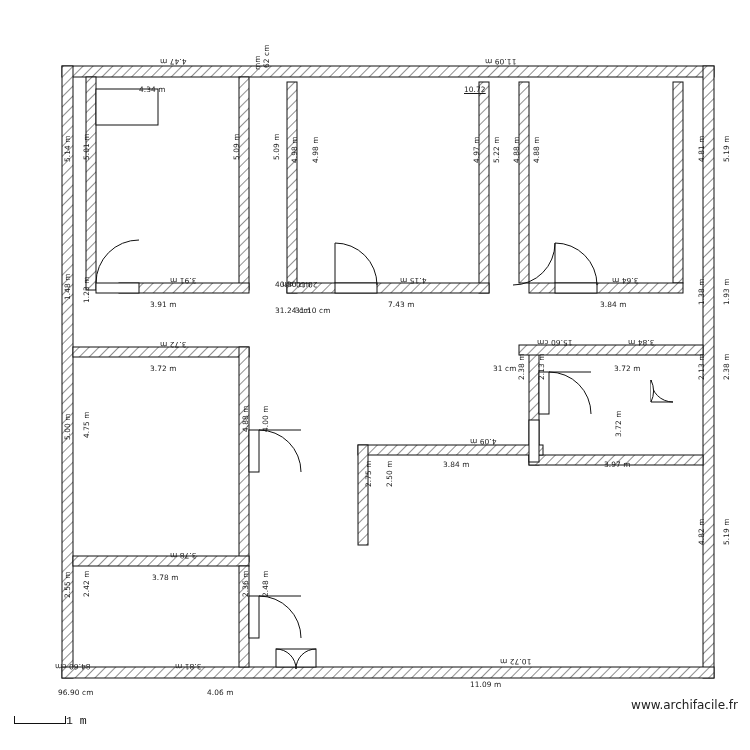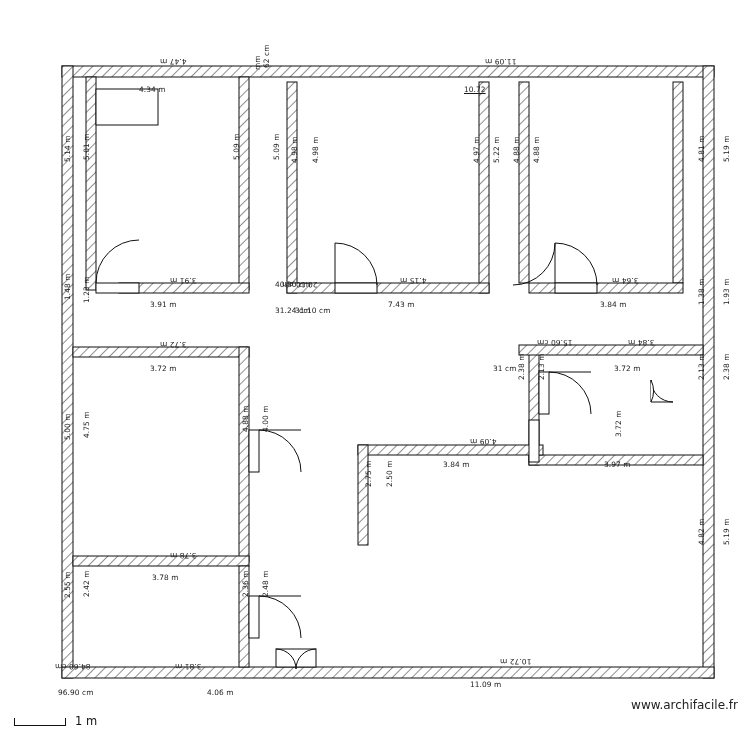--- a/index.html
+++ b/index.html
@@ -3,21 +3,21 @@
 <meta charset="utf-8">
 <style>
   html,body{margin:0;padding:0;background:#ffffff;}
   body{width:750px;height:750px;position:relative;overflow:hidden;
        font-family:"DejaVu Sans", sans-serif;color:#111;}
   #plan{position:absolute;left:0;top:0;width:750px;height:750px;}
   .dimtxt{position:absolute;font-size:7.4px;color:#1a1a1a;white-space:nowrap;
           font-family:"DejaVu Sans", sans-serif;letter-spacing:.1px;}
   #credit{position:absolute;right:12px;bottom:38px;font-size:12px;color:#222;
           font-family:"DejaVu Sans", sans-serif;}
-  #scalebar{position:absolute;left:14px;bottom:24px;display:flex;align-items:flex-end;gap:9px;}
+  #scalebar{position:absolute;left:14px;bottom:24px;display:flex;gap:0;font-family:Liberation Mono, monospace;}
   #scalebar .bar{width:50px;height:7px;border-left:1.3px solid #111;border-right:1.3px solid #111;
                  border-bottom:1.3px solid #111;}
   #scalebar .lbl{font-size:11.5px;color:#111;line-height:10px;}
 </style>
 </head>
 <body>
 
 <svg id="plan" viewBox="0 0 750 750" xmlns="http://www.w3.org/2000/svg">
   <defs>
     <pattern id="hatch" width="7" height="7" patternTransform="rotate(45)" patternUnits="userSpaceOnUse">

